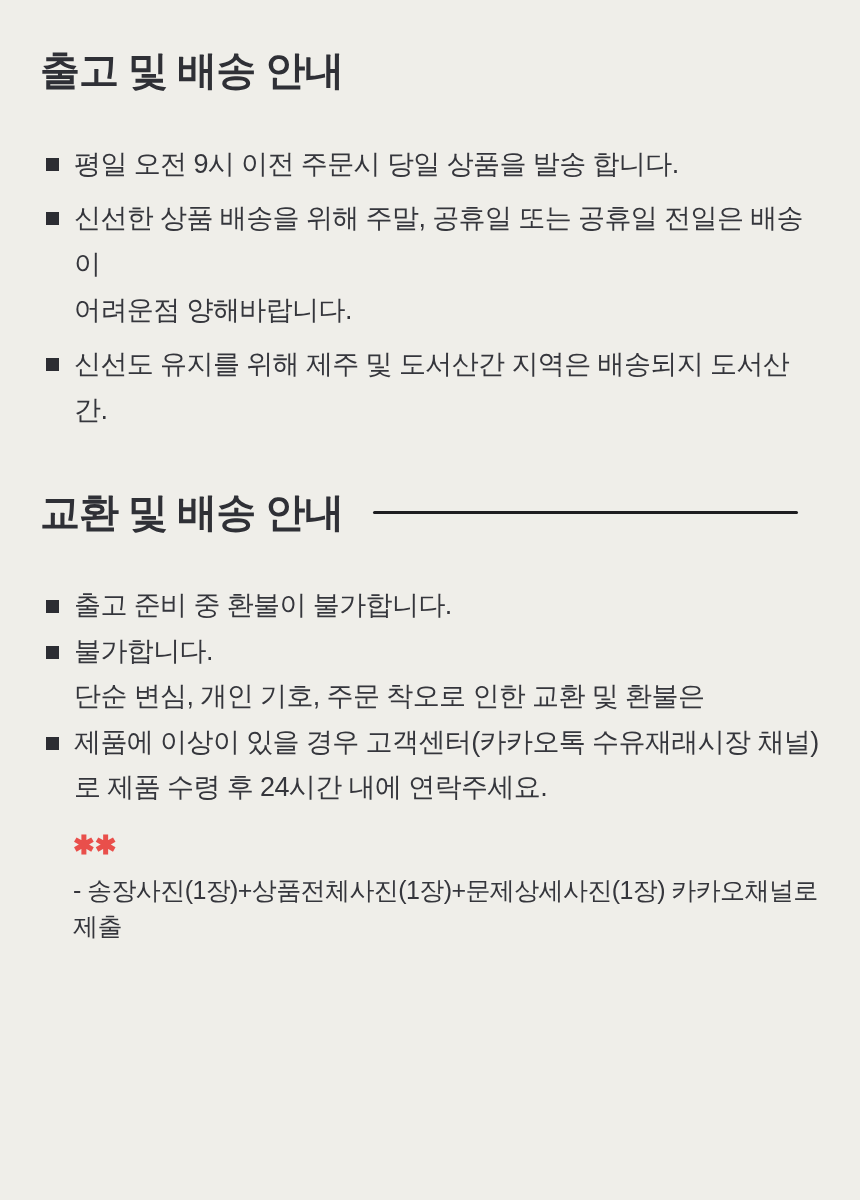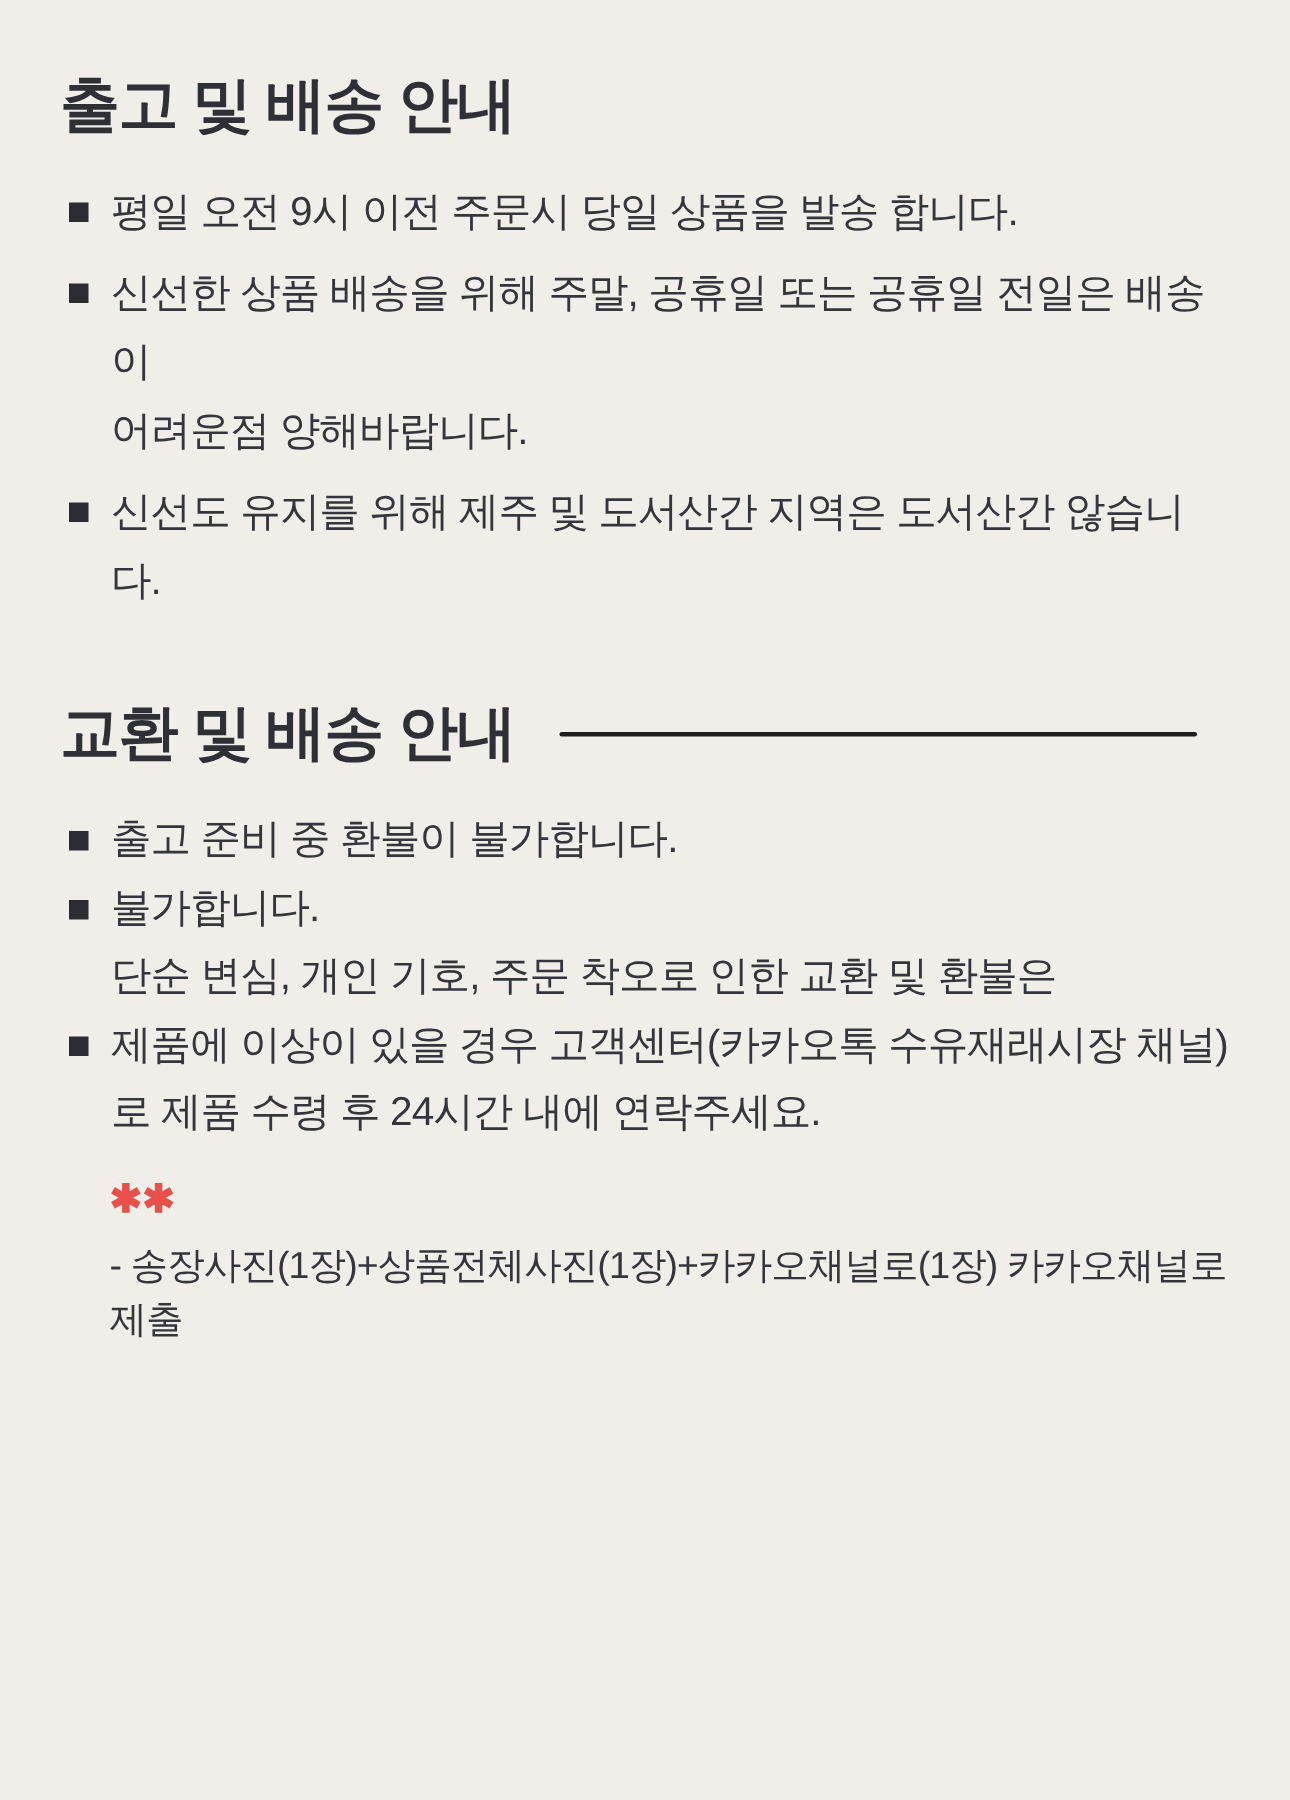--- a/index.html
+++ b/index.html
@@ -36,21 +36,21 @@
   .title-rule {
     flex: 1;
     height: 3px;
     background: #1d1d20;
     margin-left: 30px;
     margin-right: 22px;
     border-radius: 2px;
   }
   
   .bullet-list {
-    margin-top: 24px;
+    margin-top: 47px;
   }
   .bullet-item {
     display: flex;
     align-items: flex-start;
   }
   .list-1 .bullet-item { margin-bottom: 8px; }
   .list-2 .bullet-item { margin-bottom: 1px; }
   .bullet-square {
     flex: 0 0 auto;
     width: 13px;
@@ -118,21 +118,21 @@
       <div class="bullet-item">
         <span class="bullet-square"></span>
         <div class="bullet-text">
           <div>신선한 상품 배송을 위해 주말, 공휴일 또는 공휴일 전일은 배송이</div>
           <div>어려운점 양해바랍니다.</div>
         </div>
       </div>
       <div class="bullet-item">
         <span class="bullet-square"></span>
         <div class="bullet-text">
-          <div>신선도 유지를 위해 제주 및 도서산간 지역은 도서산간 않습니다.</div>
+          <div>신선도 유지를 위해 제주 및 도서산간 지역은 배송되지 도서산간.</div>
         </div>
       </div>
     </div>
   </div>
 
   <div class="section section-exchange">
     <div class="section-title-row">
       <div class="section-title">교환 및 배송 안내</div>
       <div class="title-rule"></div>
     </div>
@@ -157,17 +157,17 @@
           <div>로 제품 수령 후 24시간 내에 연락주세요.</div>
         </div>
       </div>
     </div>
 
     <div class="note">
       <div class="note-header">
         <span class="asterisk">✱</span>
         <span class="asterisk">✱</span>
       </div>
-      <div class="note-detail">- 송장사진(1장)+상품전체사진(1장)+카카오채널로(1장) 카카오채널로 제출</div>
+      <div class="note-detail">- 송장사진(1장)+상품전체사진(1장)+문제상세사진(1장) 카카오채널로 제출</div>
     </div>
   </div>
 
 </div>
 
 </body></html>

